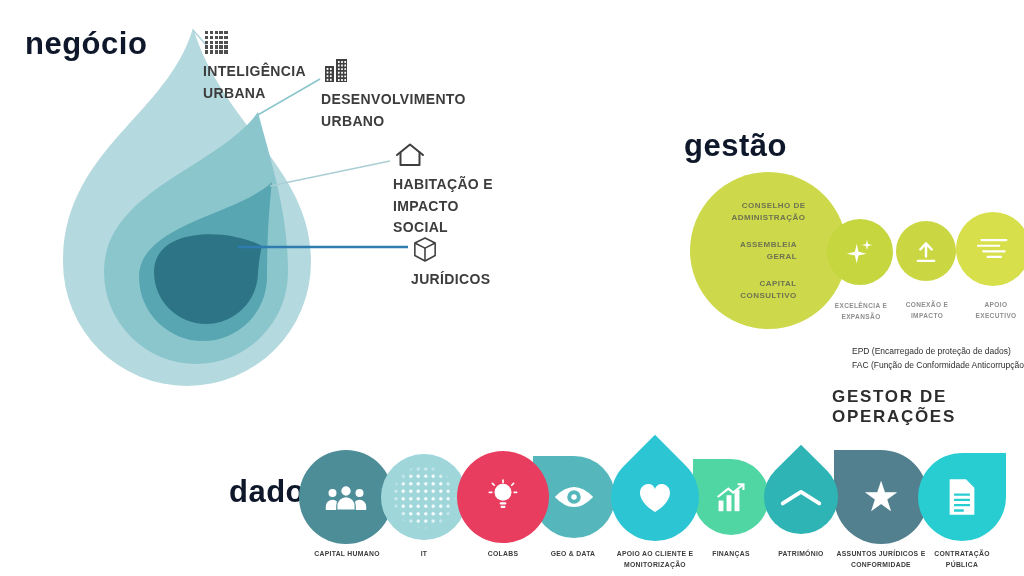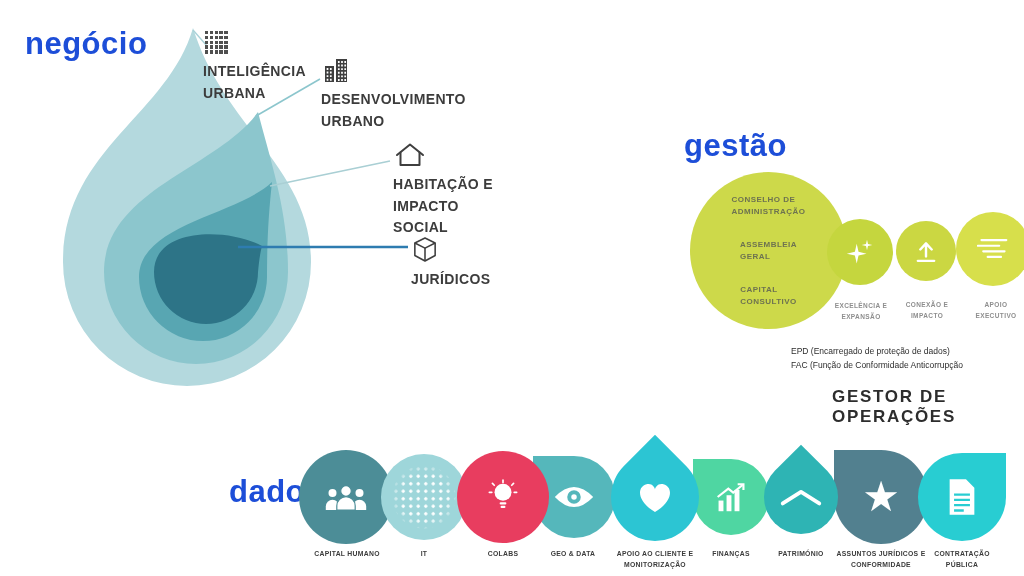--- a/index.html
+++ b/index.html
@@ -1,31 +1,31 @@
 <!DOCTYPE html>
 <html><head>
 <meta charset="utf-8">
 <style>
   *{margin:0;padding:0;box-sizing:border-box}
   html,body{background:#fff}
   .canvas{position:relative;width:1024px;height:576px;background:#ffffff;overflow:hidden;
           font-family:"Liberation Sans",sans-serif;color:#3c3c3c}
-  .sec-title{position:absolute;font-weight:800;font-size:31px;color:#1d4ed8;letter-spacing:.5px}
+  .sec-title{position:absolute;font-weight:800;font-size:31px;color:#0f172a;letter-spacing:.5px}
   .drop-svg{position:absolute;left:0;top:0}
 
   .biz-item{position:absolute}
   .biz-icon{margin:0 0 6px 2px;display:block}
   .biz-label{font-size:14px;font-weight:700;color:#3c3c3c;letter-spacing:.35px;line-height:1.55;white-space:pre-line}
   .map-grid{width:24px;height:24px;
             background:repeating-linear-gradient(#4f4f4f 0 3.4px,transparent 3.4px 4.8px);
             -webkit-mask:repeating-linear-gradient(90deg,#000 0 3.4px,transparent 3.4px 4.8px);
             mask:repeating-linear-gradient(90deg,#000 0 3.4px,transparent 3.4px 4.8px)}
 
   .g-big{position:absolute;border-radius:50%;display:flex;flex-direction:column;align-items:center;
-         justify-content:center;gap:21px;text-align:left}
+         justify-content:center;gap:15px;text-align:right}
   .g-grp{font-size:8px;font-weight:700;color:#6e7350;letter-spacing:.45px;line-height:1.5;white-space:pre-line}
   .g-sub{position:absolute;border-radius:50%;display:flex;align-items:center;justify-content:center}
   .g-sub-label{position:absolute;transform:translateX(-50%);font-size:6.5px;font-weight:700;color:#8e8e8e;
                letter-spacing:.4px;text-align:center;line-height:1.75;white-space:pre-line}
   .g-notes{position:absolute;font-size:8.5px;color:#2d2d2d;line-height:1.65}
   .g-ops{position:absolute;font-size:17px;font-weight:800;letter-spacing:1.7px;color:#2d2d2d}
 
   .hub{position:absolute;display:flex;align-items:center;justify-content:center}
   .hub .inner{width:100%;height:100%;display:flex;align-items:center;justify-content:center}
   .hub.circle{border-radius:50%}
@@ -143,21 +143,21 @@
     </svg>
   </div>
 
   <div class="g-sub-label" style="left:861px;top:300px">EXCELÊNCIA E
 EXPANSÃO</div>
   <div class="g-sub-label" style="left:927px;top:299px">CONEXÃO E
 IMPACTO</div>
   <div class="g-sub-label" style="left:996px;top:299px">APOIO
 EXECUTIVO</div>
 
-  <div class="g-notes" style="left:791px;top:344px">
+  <div class="g-notes" style="left:852px;top:344px">
     <div>EPD (Encarregado de proteção de dados)</div>
     <div>FAC (Função de Conformidade Anticorrupção</div>
   </div>
 
   <div class="g-ops" style="left:832px;top:387px">GESTOR DE OPERAÇÕES</div>
 
   <div class="sec-title" style="left:229px;top:474px">dados</div>
 
   <div class="hub circle" style="left: 299px; top: 450px; width: 94px; height: 94px; z-index: 1; background: rgb(76, 141, 151);">
     <div class="inner">

